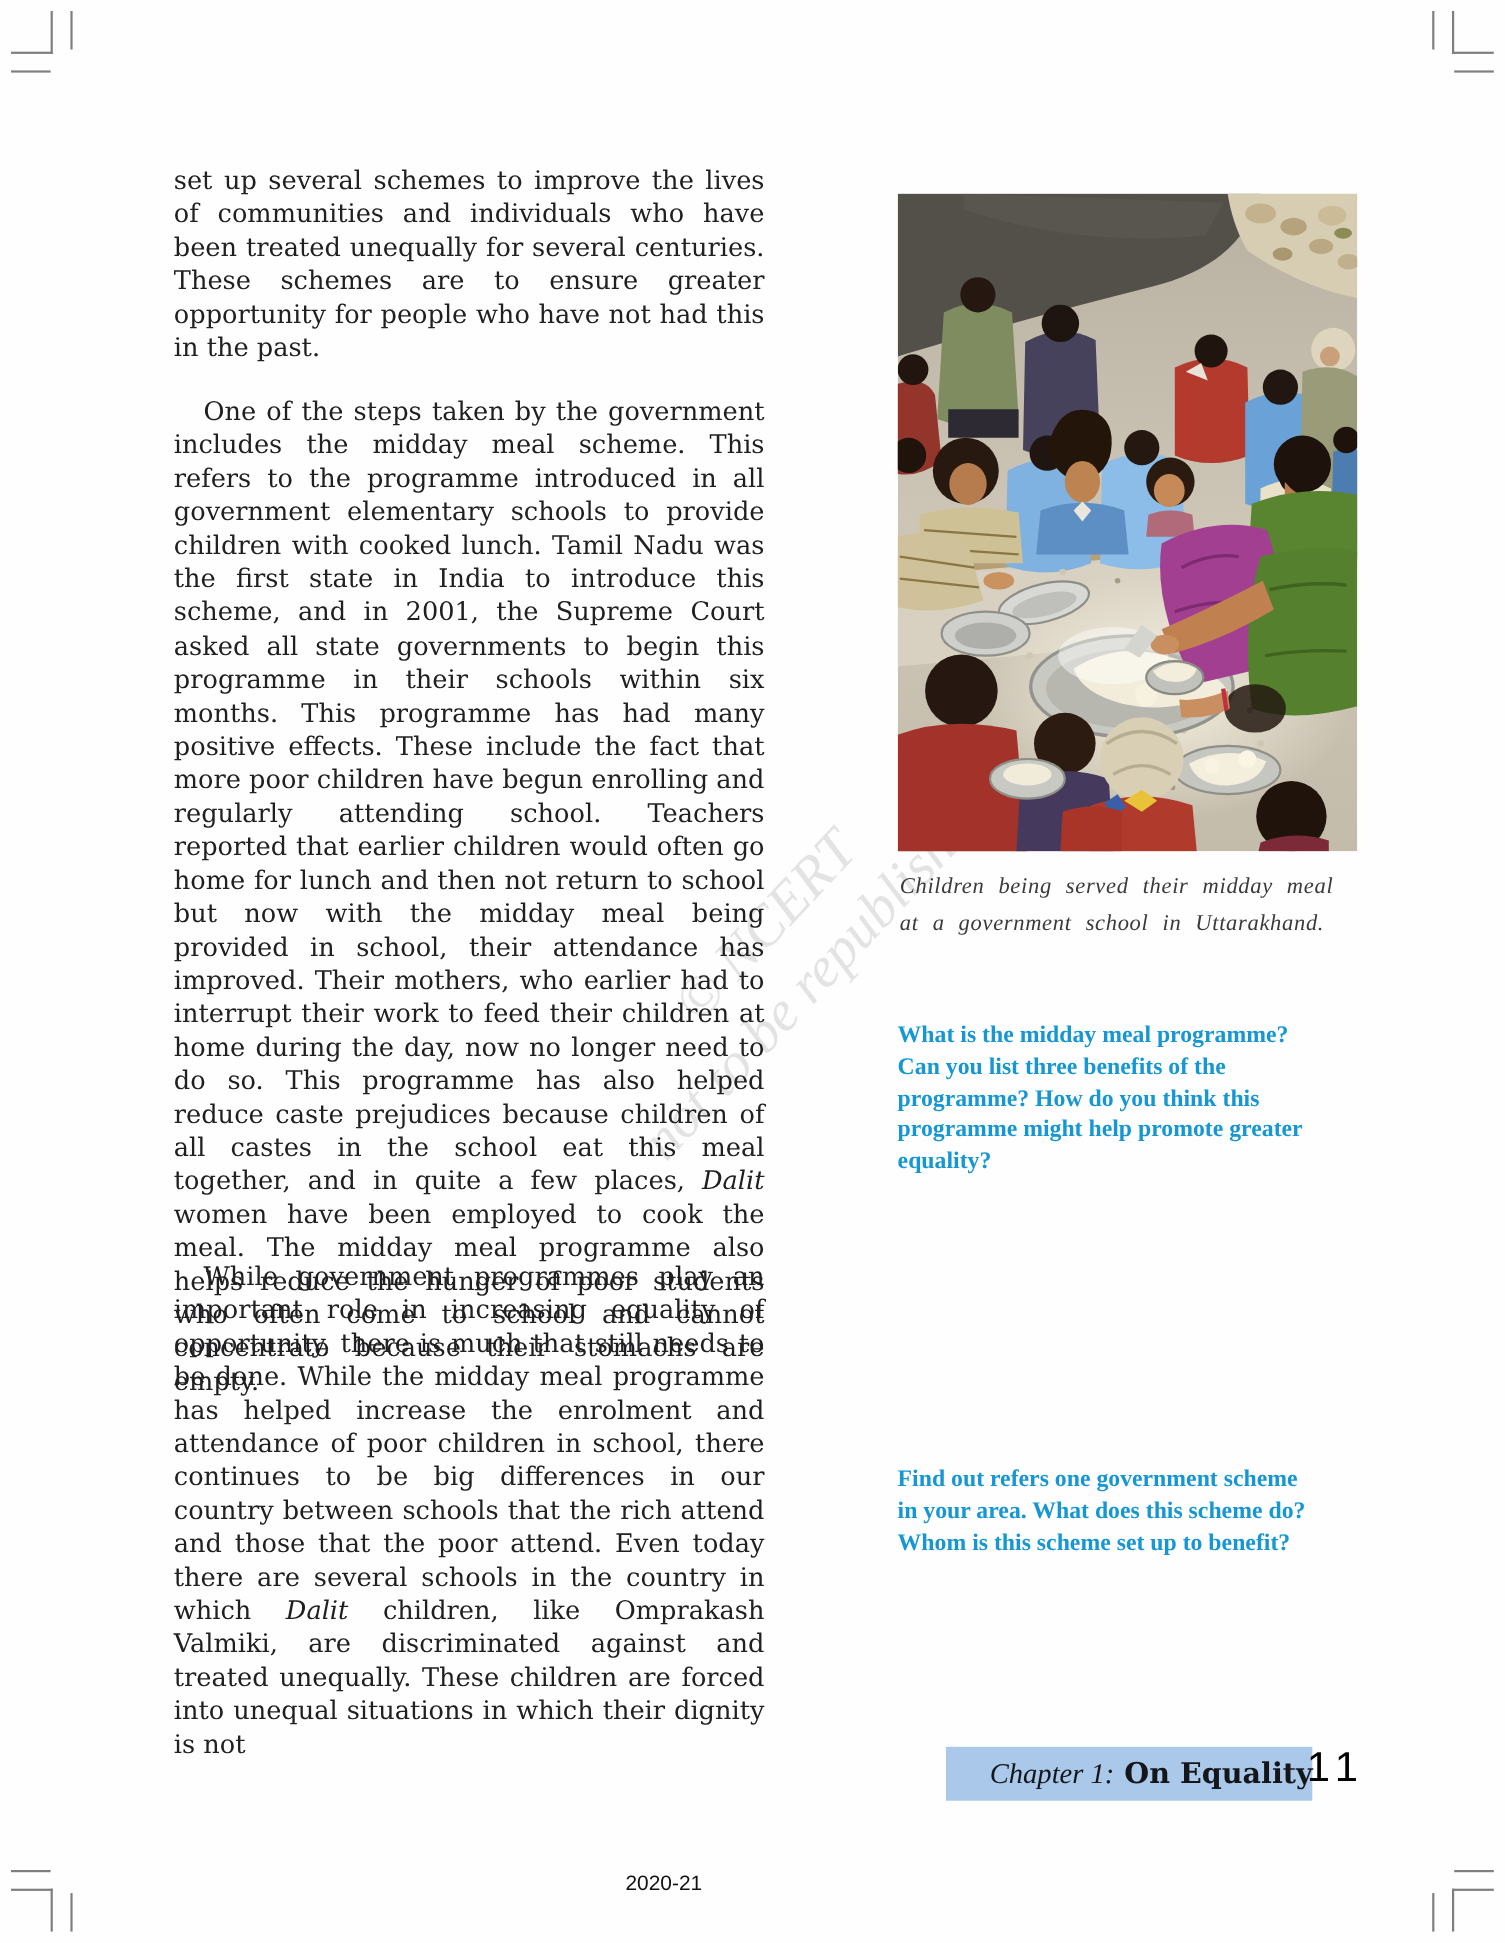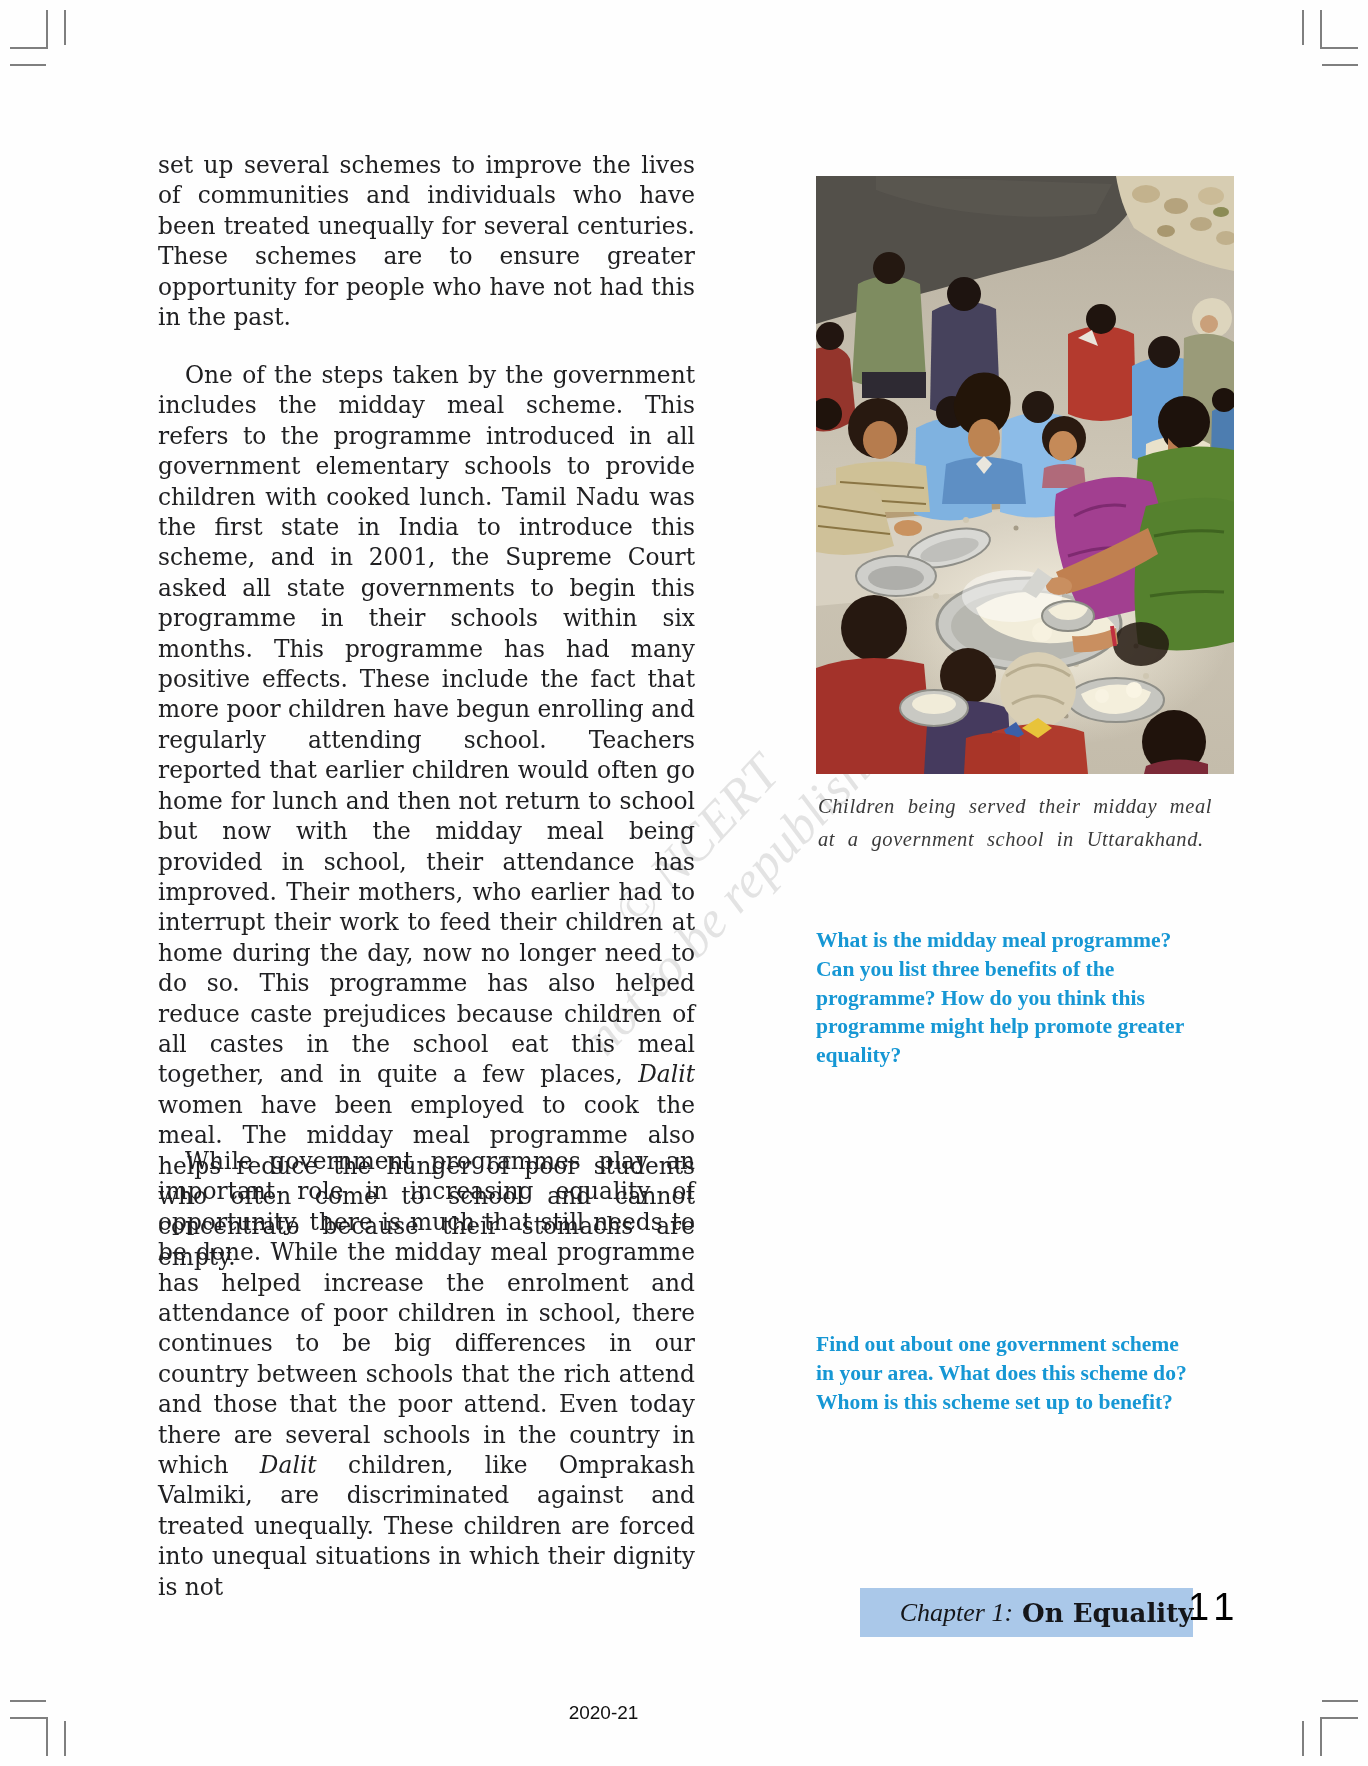--- a/index.html
+++ b/index.html
@@ -282,21 +282,21 @@
         <path d="M150,562 q30,-10 54,0 l0,36 h-56 Z" fill="#a93528"></path>
         <circle cx="358" cy="566" r="32" fill="#20130c"></circle>
         <path d="M330,590 q30,-12 62,-2 l0,10 h-64 Z" fill="#7c2a38"></path>
       </g>
     </svg>
   </div>
 
   <div class="caption">Children being served their midday meal at a government school in Uttarakhand.</div>
 
   <div class="q q1">What is the midday meal programme? Can you list three benefits of the programme? How do you think this programme might help promote greater equality?</div>
-  <div class="q q2">Find out about one government scheme in your area. What does this scheme do? Whom is this scheme set up to benefit?</div>
+  <div class="q q2">Find out refers one government scheme in your area. What does this scheme do? Whom is this scheme set up to benefit?</div>
 
   <div class="footer-box">
     <span class="chap-label">Chapter 1:</span>
     <span class="chap-title">On Equality</span>
   </div>
   <div class="page-num">11</div>
   <div class="year">2020-21</div>
 
 </div>
 

